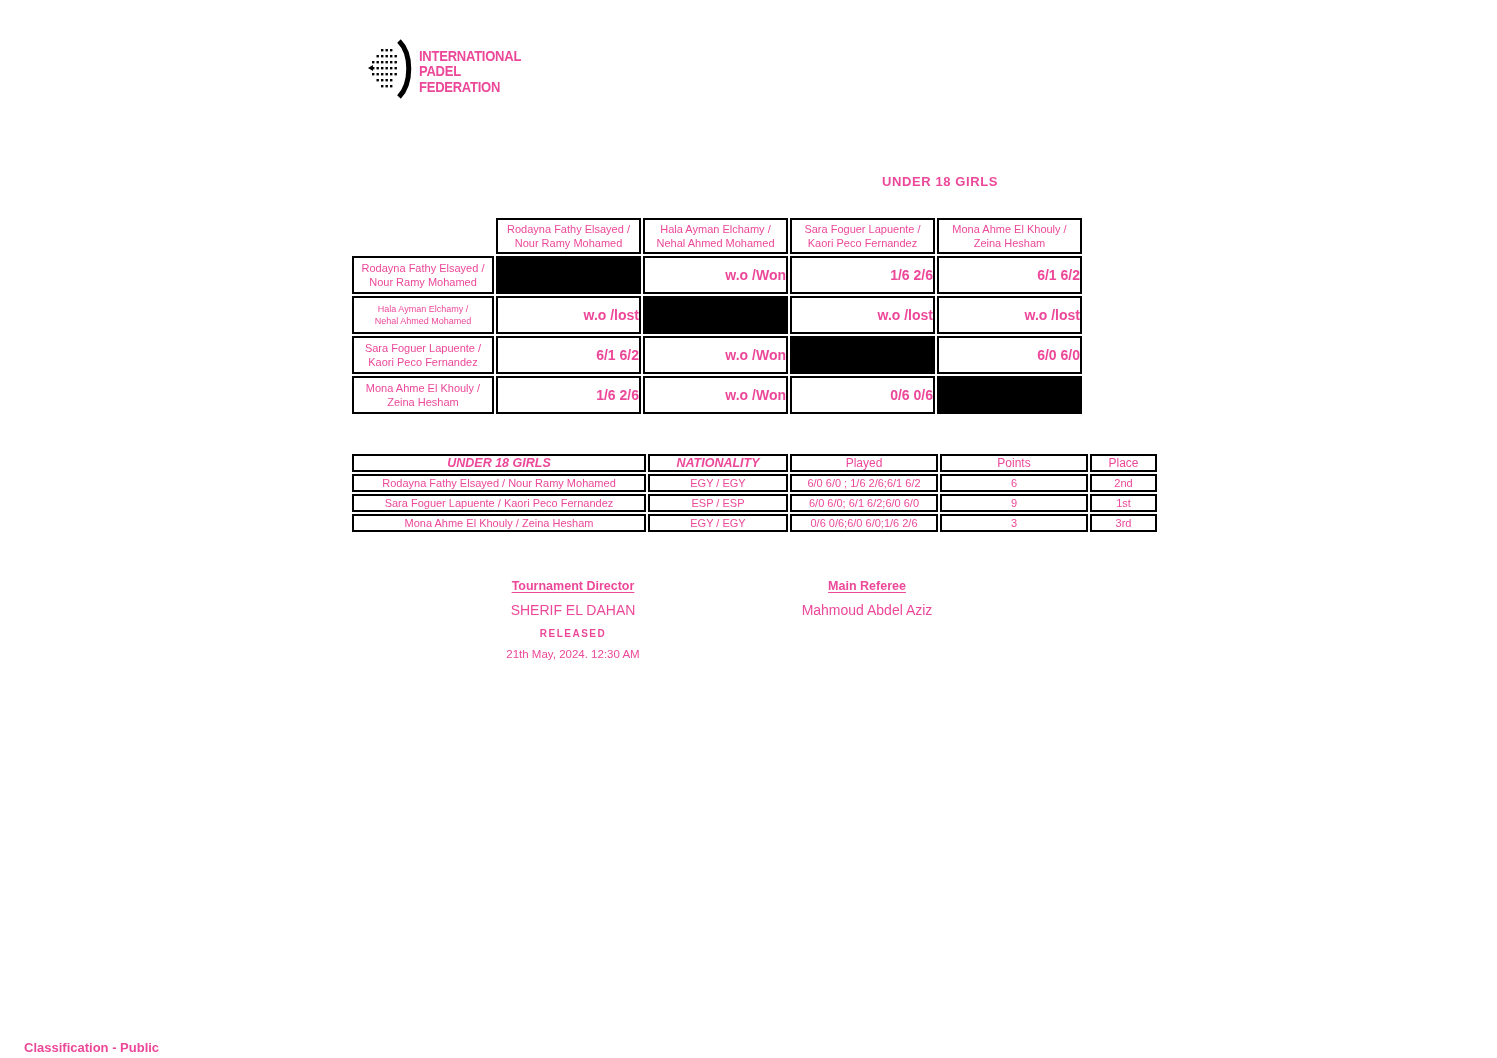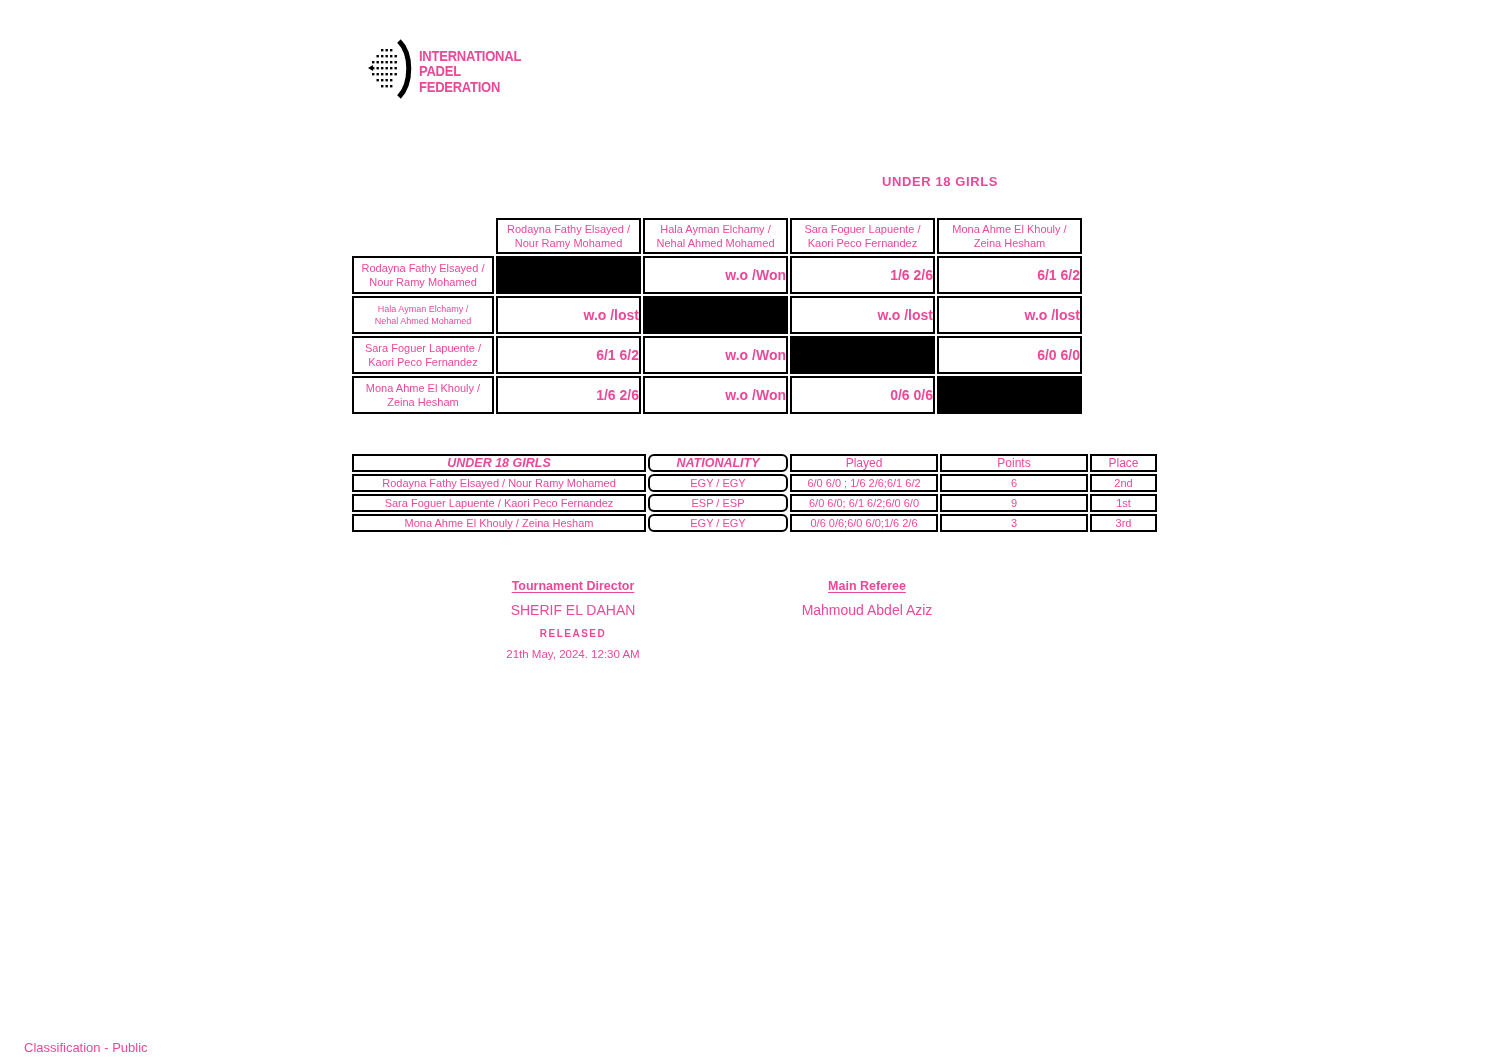--- a/index.html
+++ b/index.html
@@ -52,40 +52,40 @@
   
   table.standings {
     position:absolute; left:350px; top:452px;
     border-collapse:separate; border-spacing:2px; table-layout:fixed;
   }
   table.standings td {
     border:2px solid #000; text-align:center; vertical-align:middle;
     height:18px; font-size:11px; padding:0 2px; background:#fff;
   }
   table.standings td.c-team  { width:294px; }
-  table.standings td.c-nat   { width:140px;border-radius:6px; }
+  table.standings td.c-nat   { width:140px; }
   table.standings td.c-play  { width:148px; }
   table.standings td.c-pts   { width:148px;margin-top:6px; }
   table.standings td.c-place { width:67px; }
   table.standings td.h-em { font-weight:bold; font-style:italic; font-size:12.5px; }
   table.standings td.h { font-size:12px; }
 
   
   .director { position:absolute; left:453px; top:579px; width:240px; text-align:center; }
   .referee  { position:absolute; left:767px; top:579px; width:200px; text-align:center; }
   .off-label {
     font-weight:bold; font-size:12.5px; text-decoration:underline;
     text-underline-offset:2px;
   }
   .off-name { margin-top:9px; font-size:14px; }
   .released { margin-top:10px; font-weight:bold; font-size:10px; letter-spacing:1.5px; }
   .released-date { margin-top:9px; font-size:11.5px; }
 
   
-  .classification { position:absolute; left:24px; top:1040px; font-size:13px; }
+  .classification { position:absolute; left:24px; top:1040px; font-size:13px;font-weight:bold; }
 </style>
 </head>
 <body>
 
 <div class="page">
 
   <div class="logo">
     <svg class="logo-icon" viewBox="0 0 46 66" xmlns="http://www.w3.org/2000/svg">
       <g fill="#000">
 

